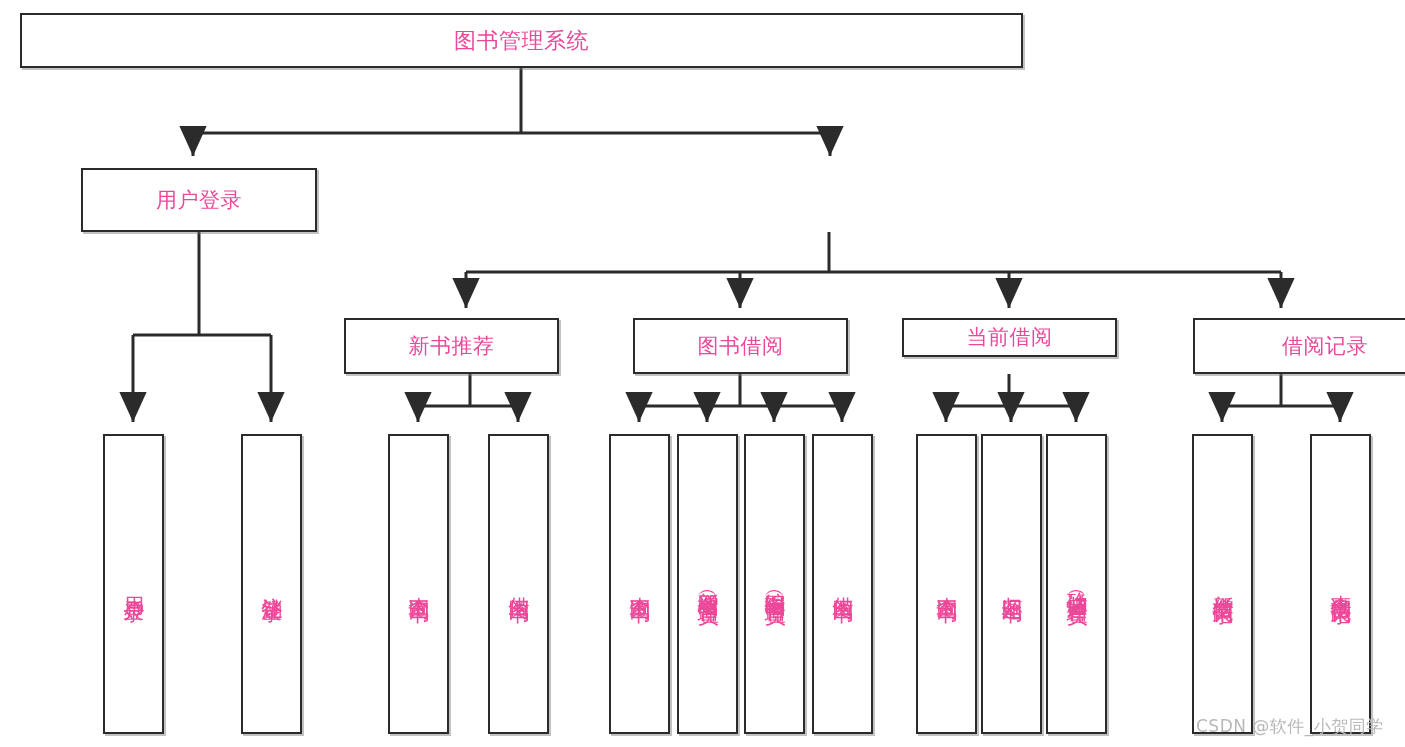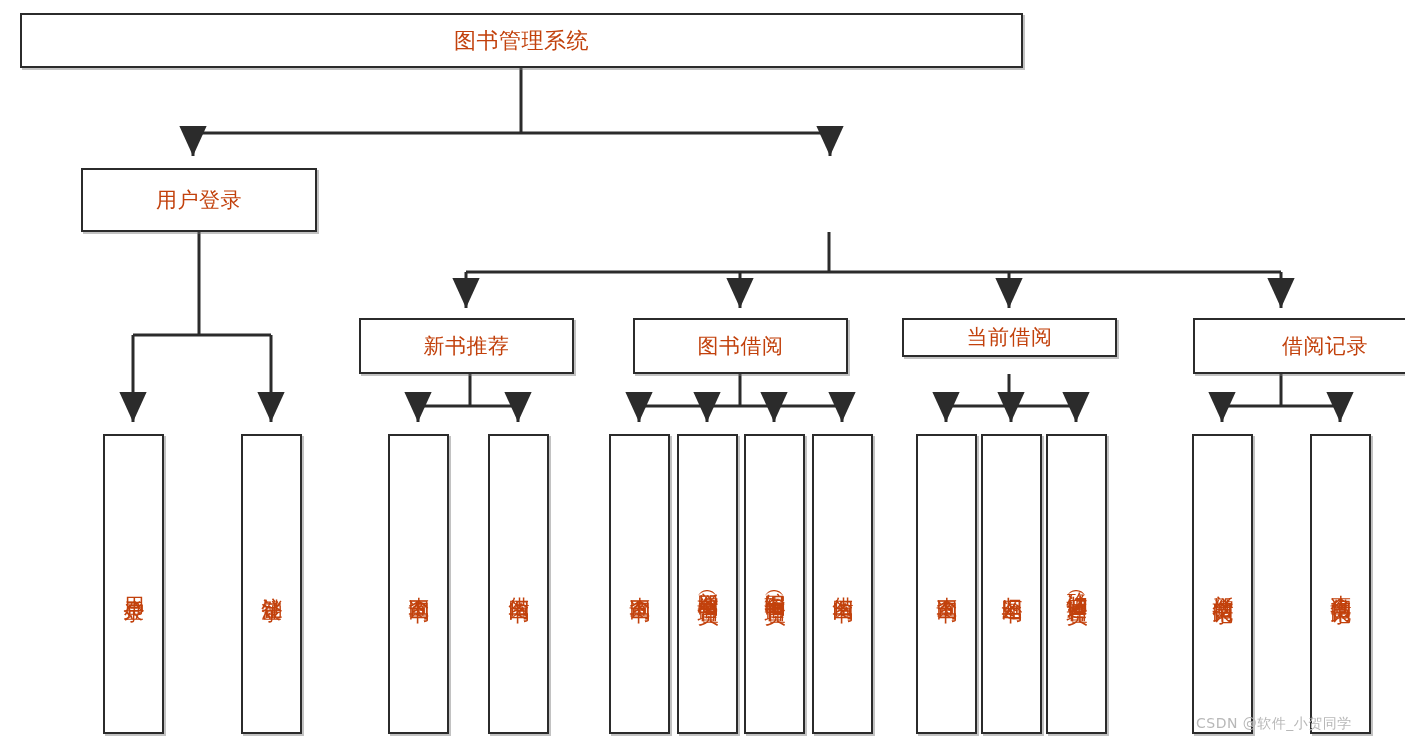--- a/index.html
+++ b/index.html
@@ -29,40 +29,40 @@
     position: absolute;
     box-sizing: border-box;
     border: 2.5px solid #2b2b2b;
     background: #ffffff;
     display: flex;
     align-items: center;
     justify-content: center;
     box-shadow: 2px 2px 0 rgba(120,120,120,0.45);
   }
   .node .lbl {
-    color: #c2410c;
+    color: #ec4899;
     font-size: 21px;
     line-height: 1.08;
     letter-spacing: 0.5px;
     white-space: nowrap;
     text-align: center;
   }
   .node.vertical .lbl {
     writing-mode: vertical-rl;
     text-orientation: upright;
     line-height: 1.18;
     letter-spacing: 2px;
     font-size: 21px;
     white-space: nowrap;
   }
   .node.root .lbl { font-size: 22px; }
   .watermark {
     position: absolute;
     color: #b8b8b8;
-    font-size: 14px;
+    font-size: 17px;
     letter-spacing: 0.5px;
     white-space: nowrap;
     user-select: none;
   }
 </style>
 </head>
 <body>
 
 <div id="canvas">
 
@@ -121,21 +121,21 @@
 
   <div class="node root" style="left:20px; top:13px; width:1003px; height:55px;">
     <span class="lbl">图书管理系统</span>
   </div>
 
   <div class="node" style="left:81px; top:168px; width:236px; height:64px;">
     <span class="lbl">用户登录</span>
   </div>
 
 
-  <div class="node" style="left:359px; top:318px; width:215px; height:56px;">
+  <div class="node" style="left:344px; top:318px; width:215px; height:56px;">
     <span class="lbl">新书推荐</span>
   </div>
 
   <div class="node" style="left:633px; top:318px; width:215px; height:56px;align-items:center;">
     <span class="lbl">图书借阅</span>
   </div>
 
   <div class="node" style="left:902px; top:318px; width:215px; height:39px;">
     <span class="lbl">当前借阅</span>
   </div>

